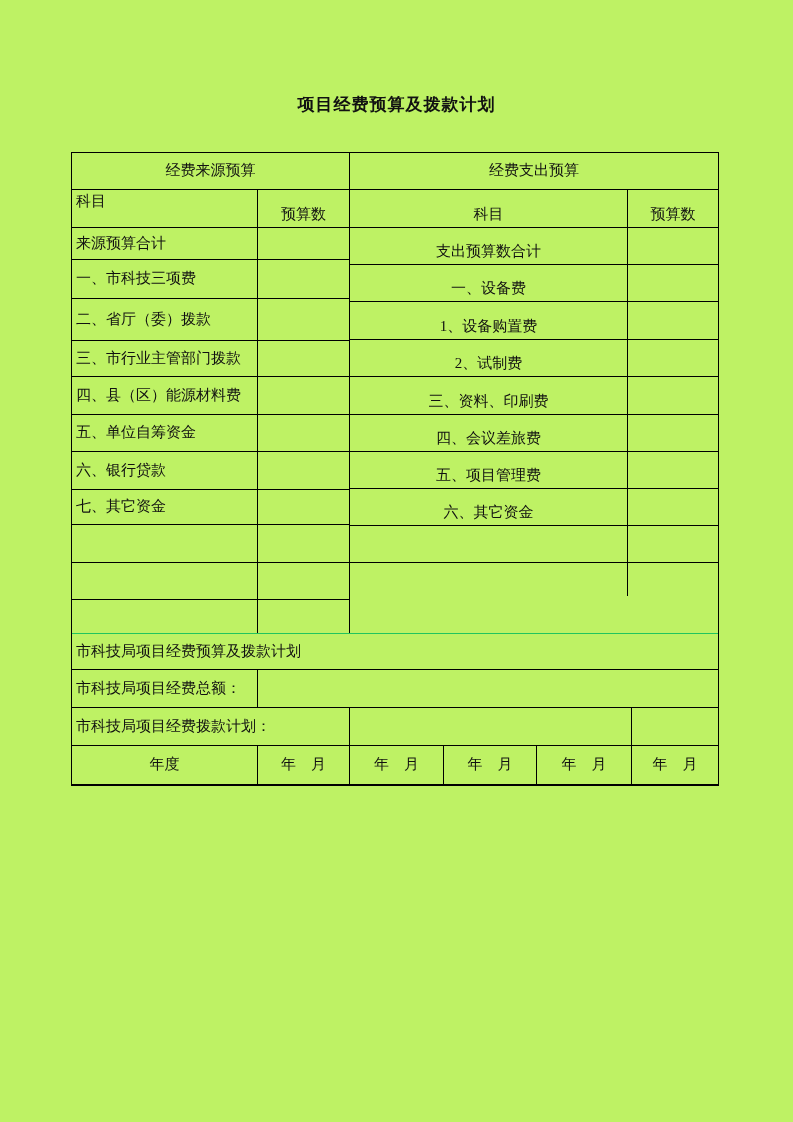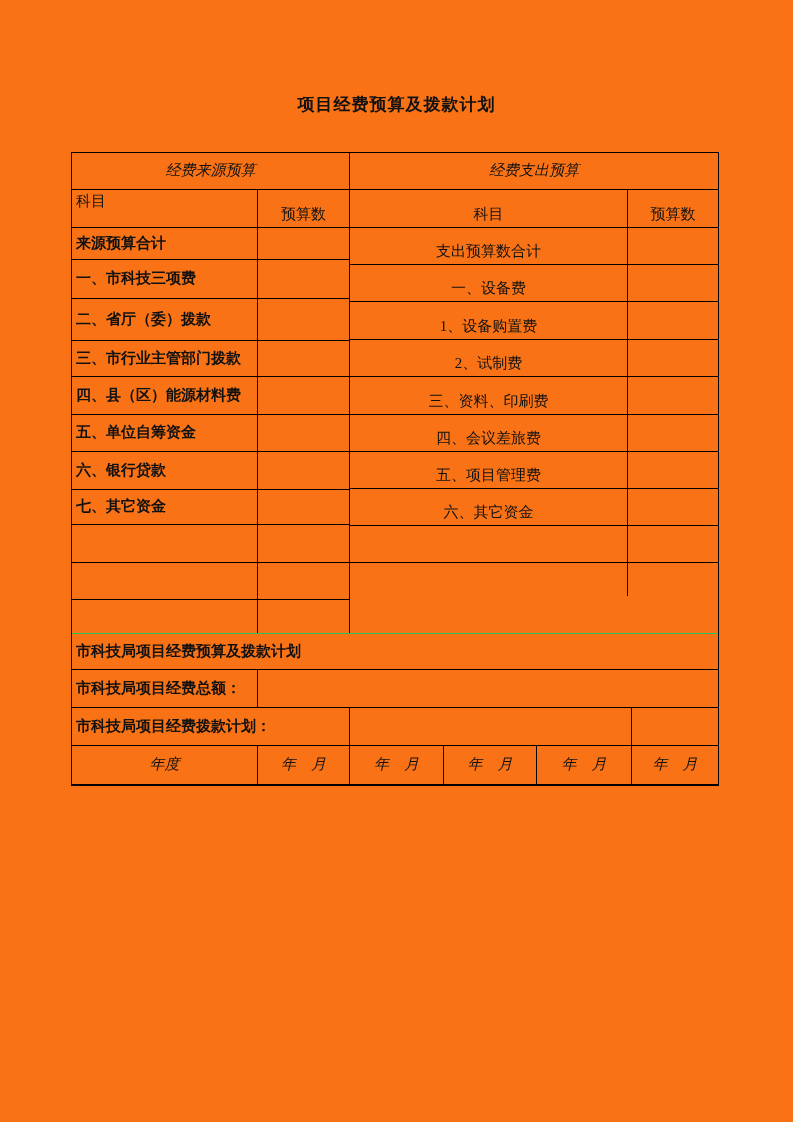--- a/index.html
+++ b/index.html
@@ -1,21 +1,21 @@
 <!DOCTYPE html>
 <html><head>
 <meta charset="utf-8">
 <style>
   * { box-sizing: border-box; margin: 0; padding: 0; }
   html, body { background: #ffffff; }
   .page {
     position: relative;
     width: 793px;
     height: 1122px;
-    background: #f97316;
+    background: #bef264;
     font-family: "Liberation Serif", "DejaVu Serif", serif;
     color: #111111;
     overflow: hidden;
   }
   .doc-title {
     position: absolute;
     top: 93px; left: 0; width: 100%;
     text-align: center;
     font-size: 17px;
     font-weight: bold;
@@ -44,23 +44,23 @@
     white-space: nowrap;
   }
   .cell.last { border-right: none; }
   
   .w186 { width: 186px; } .w92 { width: 92px; }
   .w278 { width: 278px; } .w282 { width: 282px; }
   .w94 { width: 94px; } .w93 { width: 93px; } .w95 { width: 95px; }
   .flex1 { flex: 1; text-align: right; }
   
   .tl { align-items: flex-start; justify-content: flex-start; padding: 3px 0 0 4px; }
-  .ml { align-items: center; justify-content: flex-start; padding-left: 4px; font-weight: bold; }
+  .ml { align-items: center; justify-content: flex-start; padding-left: 4px; }
   .bc { align-items: flex-end; justify-content: center; padding-bottom: 4px; }
-  .cc { align-items: center; justify-content: center; font-style: italic; }
+  .cc { align-items: center; justify-content: center; }
   .body-flex { display: flex; }
   .sub { display: block; }
   .sub-left { width: 278px; }
   .sub-right { width: 370px; flex: 1; }
 </style>
 </head>
 <body>
 
 <div class="page">
 

